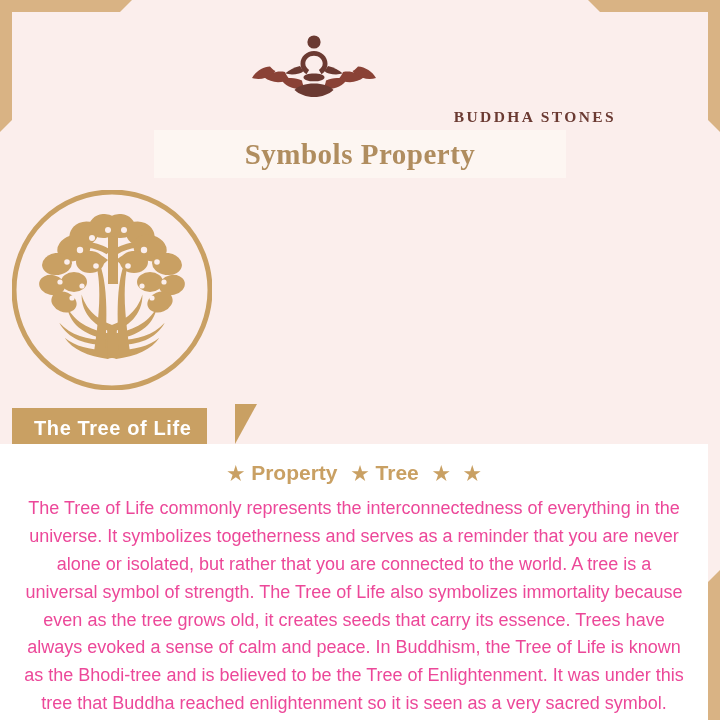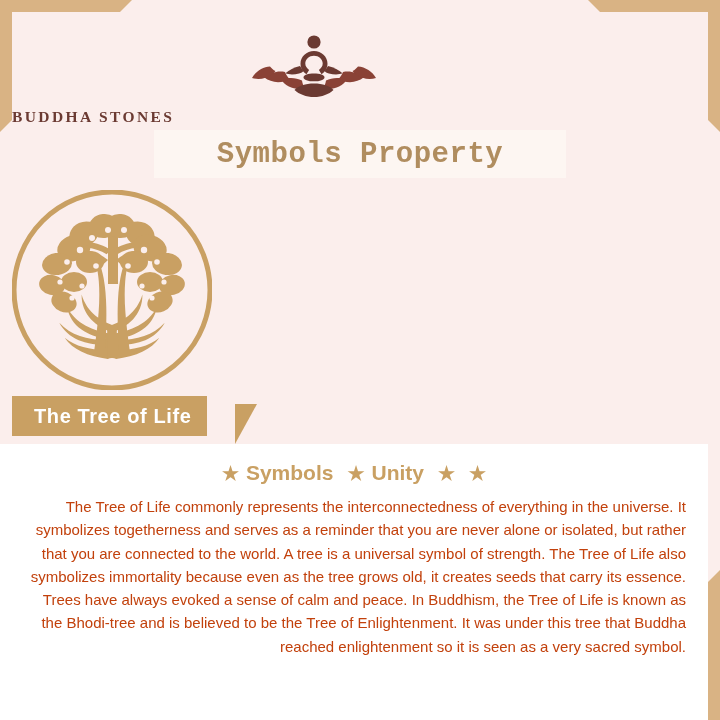--- a/index.html
+++ b/index.html
@@ -60,21 +60,21 @@
     width: 696px;
     height: 696px;
     background: #fbeeec;
   }
   
   .brand {
     position: absolute;
     top: 14px;
     left: 0;
     width: 604px;
-    text-align: left;
+    text-align: right;
   }
   .logo-wrap {
     display: block;
     margin: 0 auto;
     width: 150px;
     height: 78px;
   }
   .brand-name {
     margin-top: 4px;
     font-size: 15.5px;
@@ -88,21 +88,21 @@
     top: 118px;
     left: 142px;
     width: 412px;
     height: 48px;
     background: #fdf6f2;
     display: flex;
     align-items: center;
     justify-content: center;
   }
   .title-bar .title-text {
-    font-family: Liberation Mono, monospace;
+    font-family: Liberation Serif, serif;
     font-weight: bold;
     font-size: 29px;
     color: #b08d5f;
     letter-spacing: 0.5px;
   }
   
   .art-area {
     position: absolute;
     top: 178px;
     left: 0;
@@ -110,21 +110,21 @@
     height: 210px;
   }
   .tree-emblem {
     display: block;
     margin: 0 auto;
   }
   
   .ribbon {
     position: absolute;
     left: 0;
-    top: 384px;
+    top: 396px;
     height: 40px;
     background: #c9a063;
     display: flex;
     align-items: center;
     padding-left: 22px;
     padding-right: 16px;
   }
   .ribbon-text {
     color: #ffffff;
     font-size: 20px;
@@ -166,24 +166,24 @@
     color: #c9a063;
     font-family: "Liberation Sans", sans-serif;
   }
   .kw .star {
     color: #c9a063;
     font-size: 19px;
     line-height: 1;
   }
   .paragraph {
     margin: 10px 22px 0 22px;
-    font-size: 15px;
+    font-size: 18px;
     line-height: 1.55;
-    color: #c2410c;
-    text-align: right;
+    color: #ec4899;
+    text-align: center;
     font-family: "Liberation Sans", sans-serif;
   }
 </style>
 </head>
 <body>
 
 <div class="page">
 
   <div class="corner corner-tl"></div>
   <div class="corner corner-tr"></div>
@@ -289,25 +289,25 @@
       <span class="ribbon-text">The Tree of Life</span>
     </div>
     <div class="ribbon-tail"></div>
 
   </div>
 
   <div class="body-card">
     <div class="keywords">
       <span class="kw">
         <span class="star">★</span>
-        <span>Symbols</span>
+        <span>Property</span>
       </span>
       <span class="kw">
         <span class="star">★</span>
-        <span>Unity</span>
+        <span>Tree</span>
       </span>
       <span class="kw">
         <span class="star">★</span>
       </span>
       <span class="kw">
         <span class="star">★</span>
       </span>
     </div>
     <p class="paragraph">The Tree of Life commonly represents the interconnectedness of everything in the universe. It symbolizes togetherness and serves as a reminder that you are never alone or isolated, but rather that you are connected to the world. A tree is a universal symbol of strength. The Tree of Life also symbolizes immortality because even as the tree grows old, it creates seeds that carry its essence. Trees have always evoked a sense of calm and peace. In Buddhism, the Tree of Life is known as the Bhodi-tree and is believed to be the Tree of Enlightenment. It was under this tree that Buddha reached enlightenment so it is seen as a very sacred symbol.</p>
   </div>

